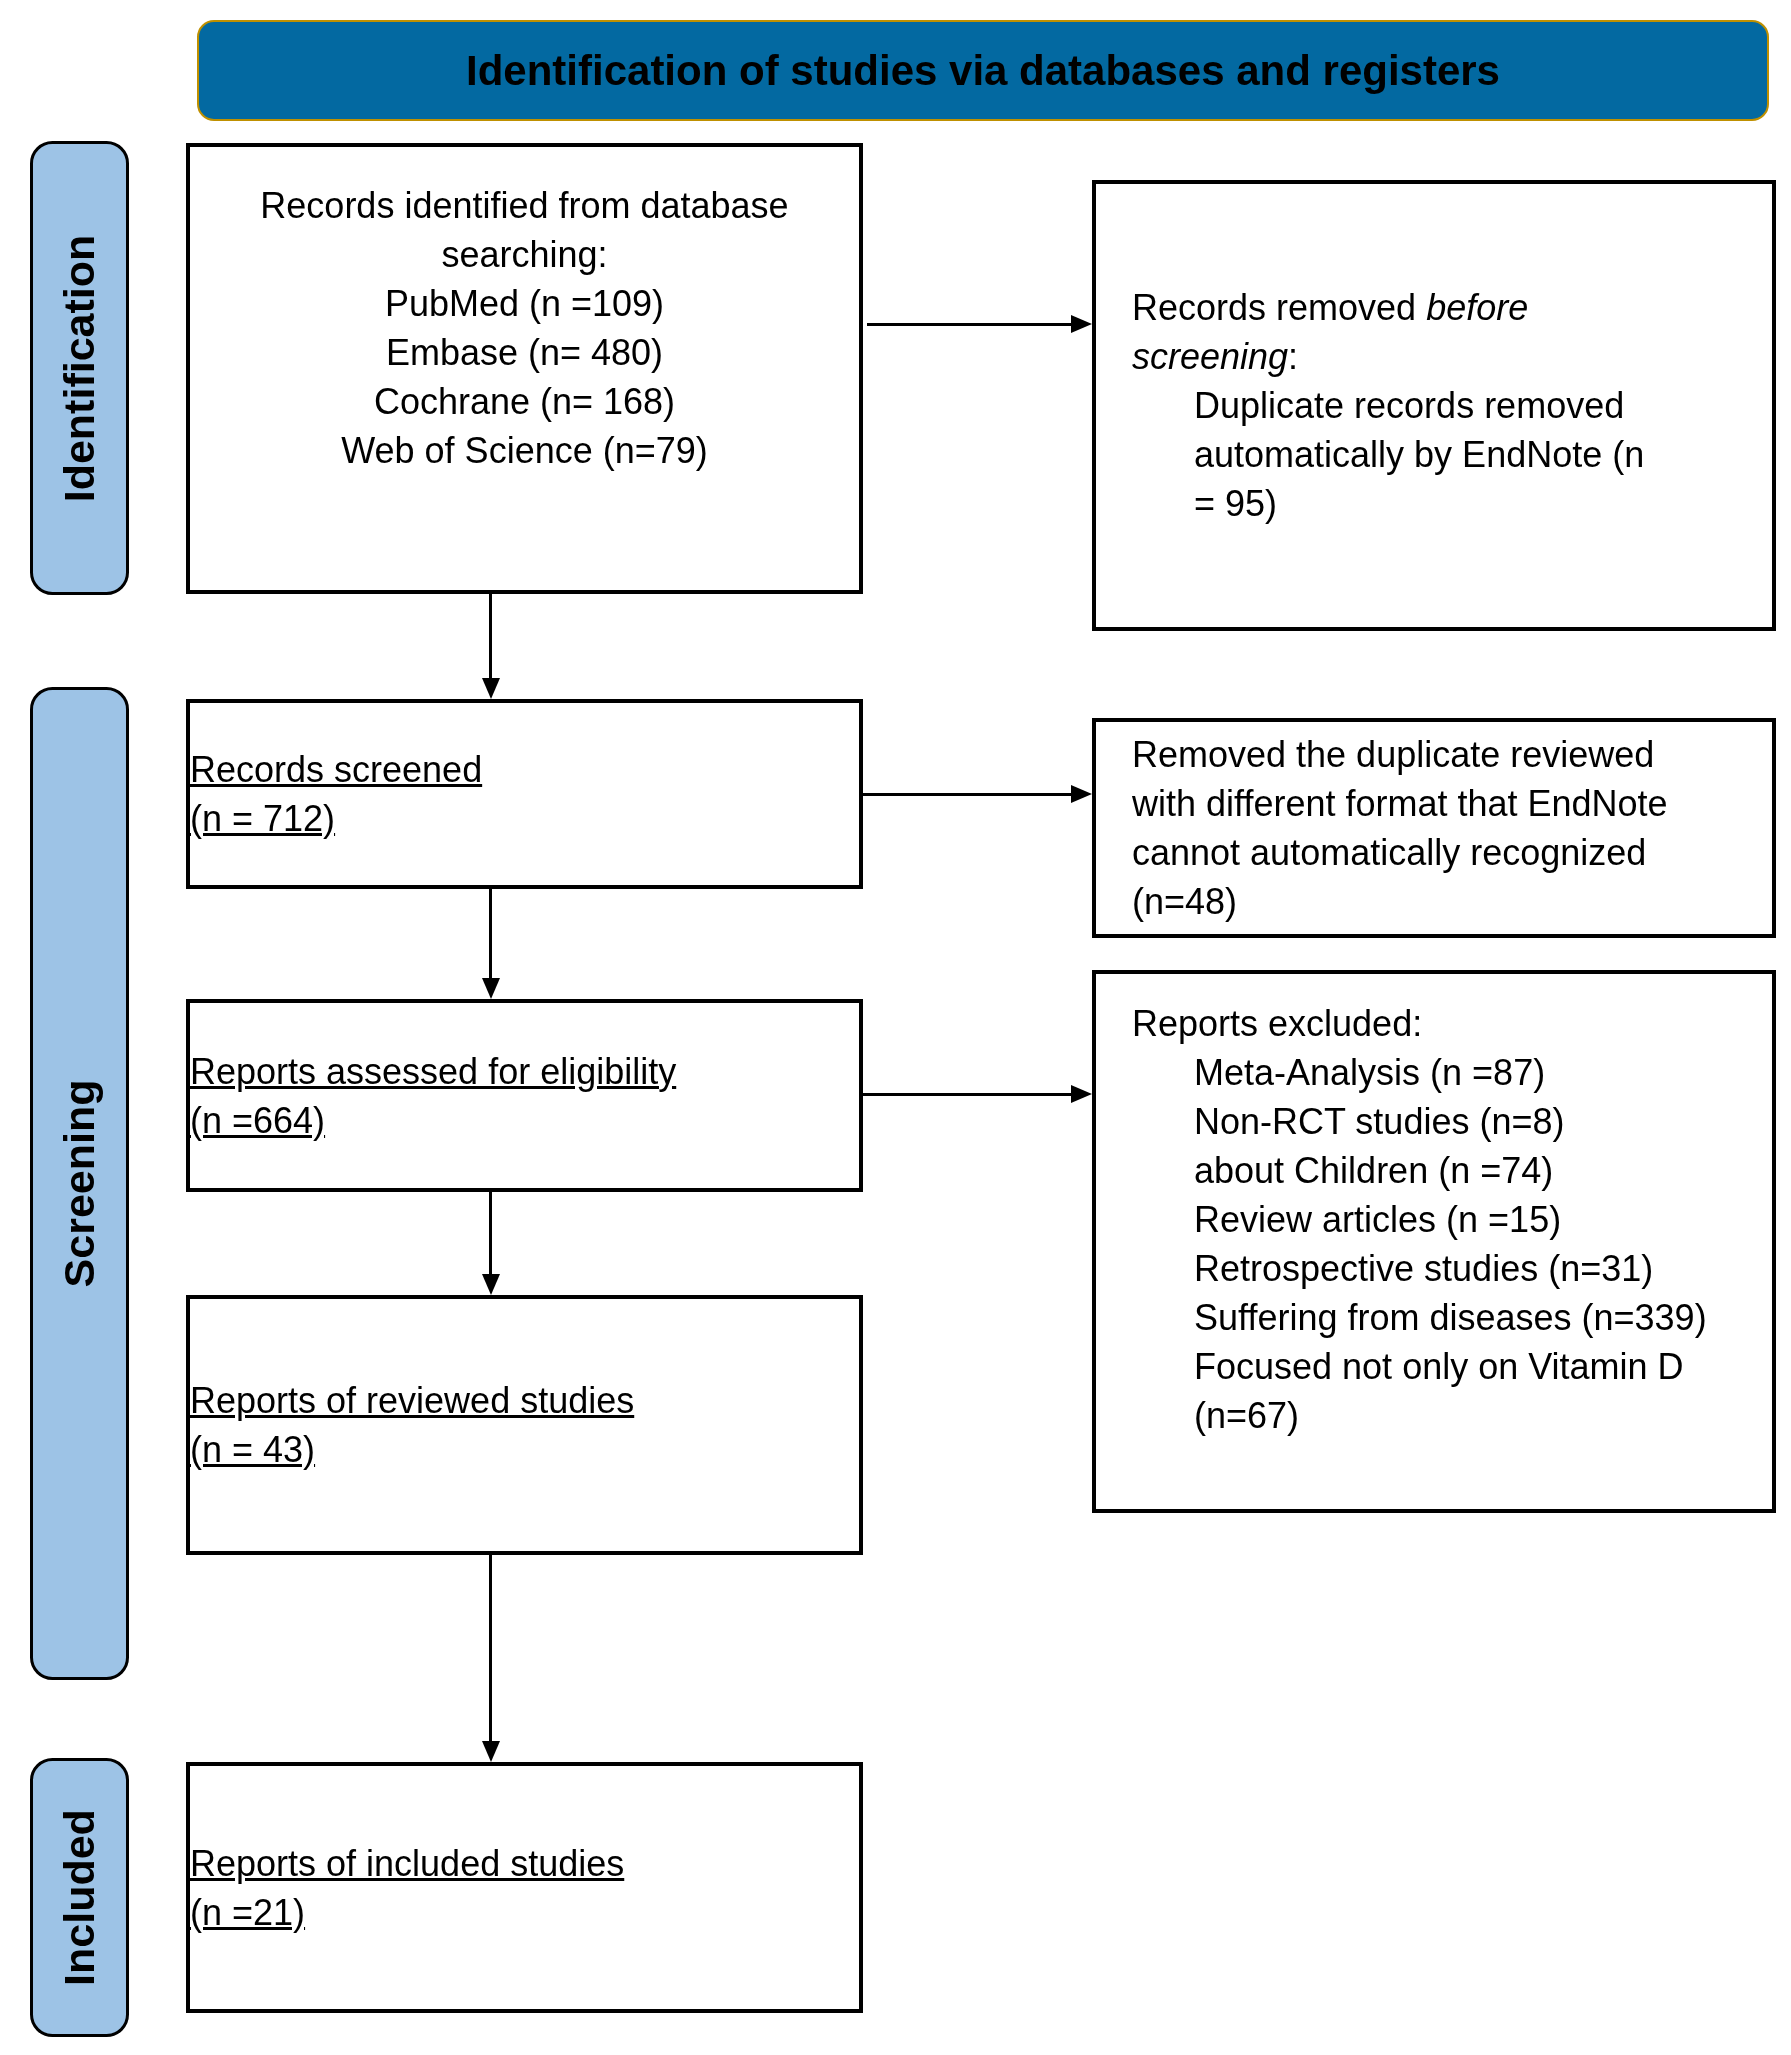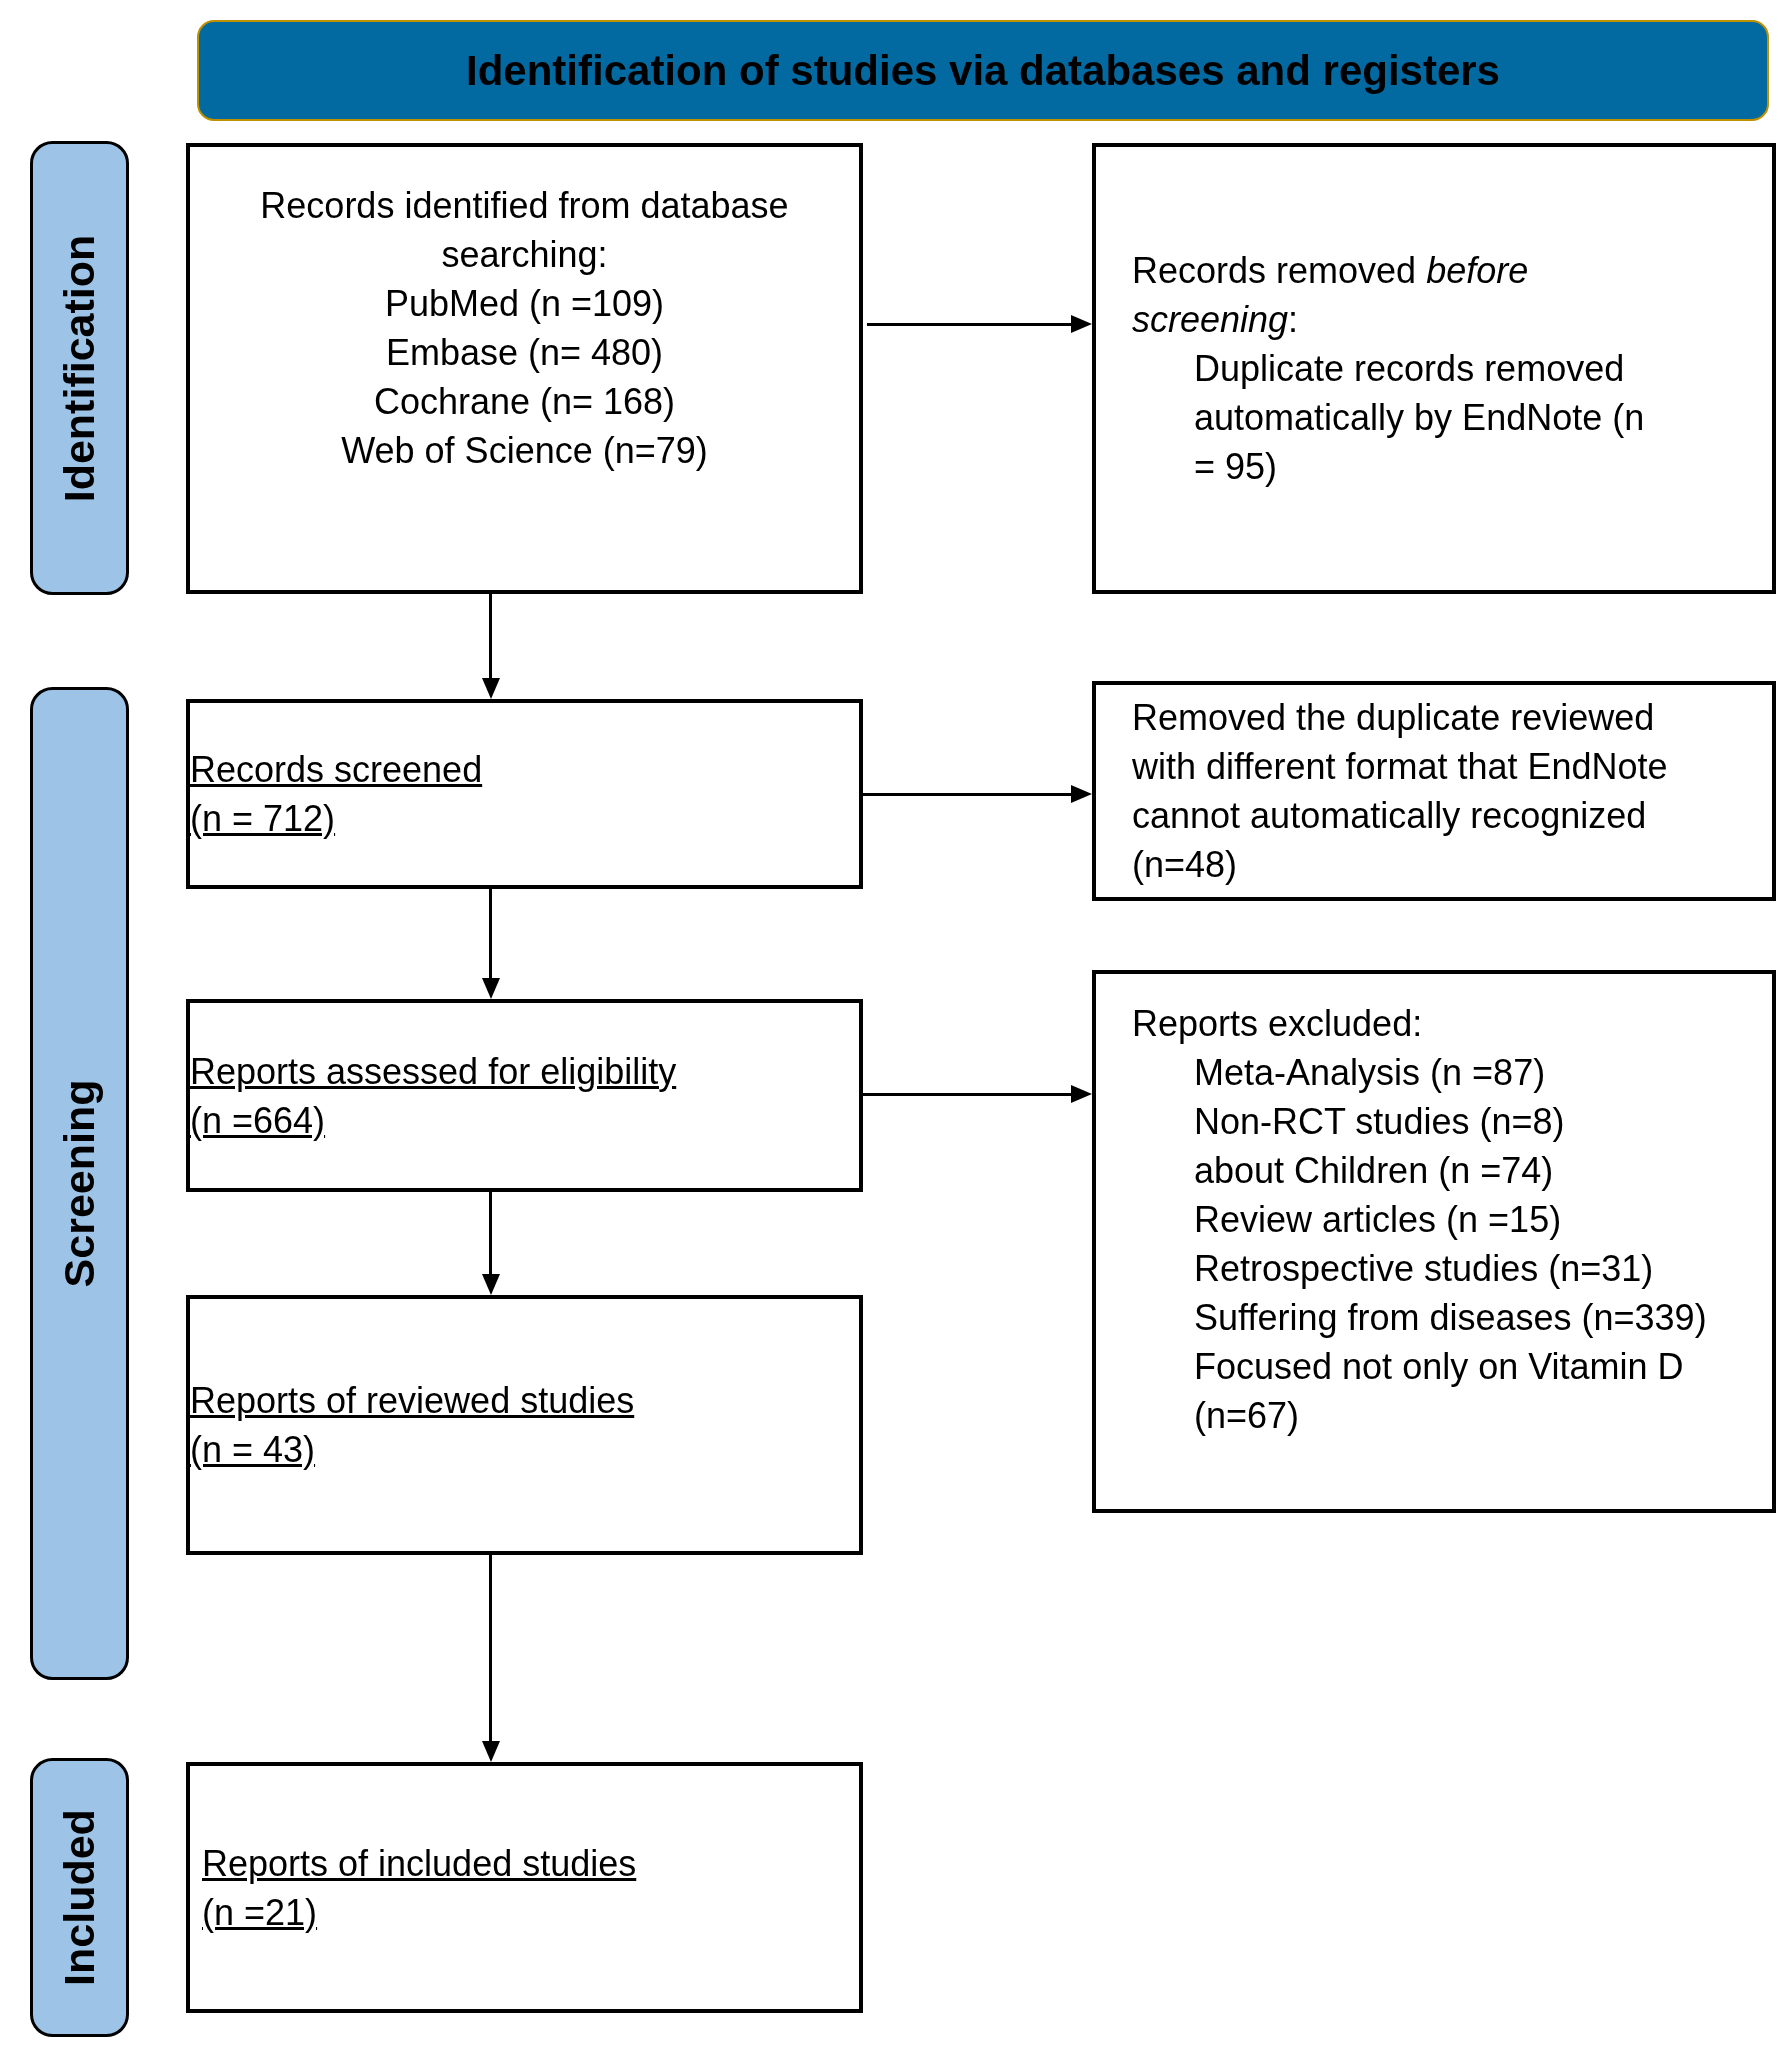--- a/index.html
+++ b/index.html
@@ -26,21 +26,21 @@
     font-size:43px;font-weight:bold;
   }
 
   
   .fbox{
     position:absolute;background:#fff;border:4.6px solid #000;
     box-sizing:border-box;font-size:36px;line-height:49px;
   }
   .center-col{display:flex;flex-direction:column;align-items:flex-start;justify-content:center;text-align:center;text-decoration:underline;}
   .topstart{display:flex;flex-direction:column;align-items:center;text-align:center;}
-  .leftcol{display:flex;flex-direction:column;justify-content:center;text-align:left;}
+  .leftcol{display:flex;flex-direction:column;justify-content:center;text-align:left;margin-top:37px;}
   .pad-left{padding-left:36px;padding-right:23px;}
   .indent{padding-left:62px;}
   .italic{font-style:italic;}
 
   
   .vline{position:absolute;width:3.3px;background:#000;}
   .hline{position:absolute;height:3.3px;background:#000;}
   .head-down{position:absolute;width:0;height:0;
     border-left:9.2px solid transparent;border-right:9.2px solid transparent;
     border-top:21px solid #000;}
@@ -110,21 +110,21 @@
     <div class="indent">Retrospective studies (n=31)</div>
     <div class="indent">Suffering from diseases (n=339)</div>
     <div class="indent">Focused not only on Vitamin D (n=67)</div>
   </div>
 
   <div class="fbox center-col" style="left:186px;top:1295px;width:677px;height:260px;">
     <div>Reports of reviewed studies</div>
     <div>(n = 43)</div>
   </div>
 
-  <div class="fbox center-col" style="left:186px;top:1762px;width:677px;height:251px;padding-left:12px;">
+  <div class="fbox center-col" style="left:186px;top:1762px;width:677px;height:251px;">
     <div>Reports of included studies</div>
     <div>(n =21)</div>
   </div>
 
   <div class="vline" style="left:489px;top:594px;height:87px;"></div>
   <div class="head-down" style="left:482px;top:678px;"></div>
 
   <div class="vline" style="left:489px;top:889px;height:91px;"></div>
   <div class="head-down" style="left:482px;top:978px;"></div>
 

